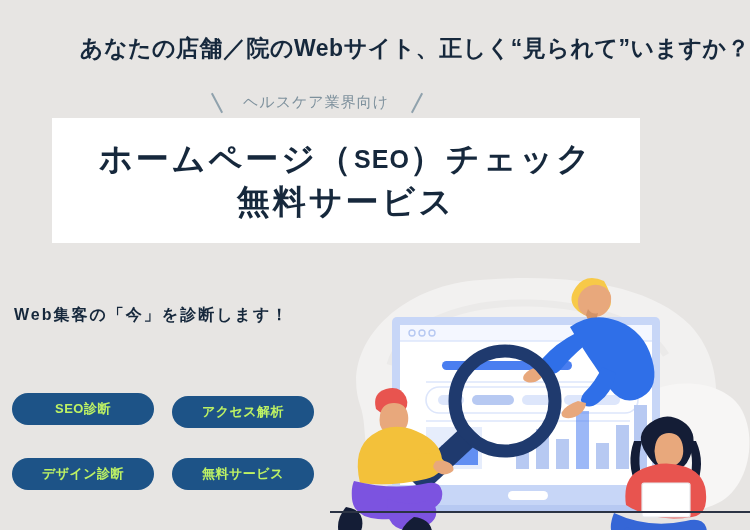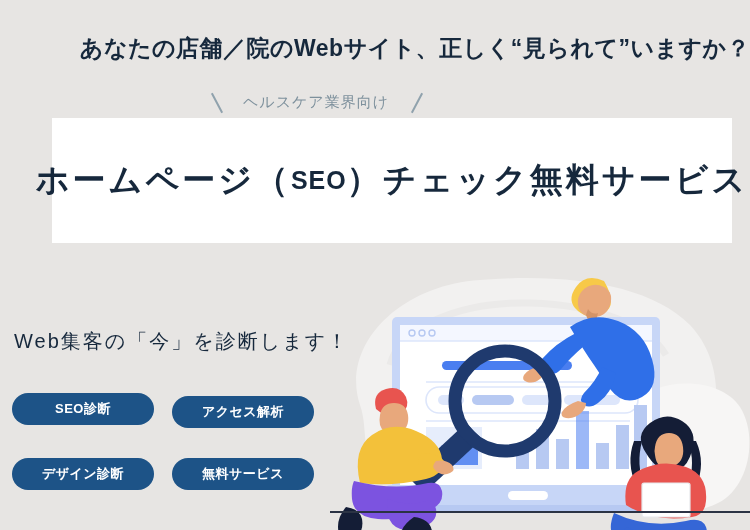--- a/index.html
+++ b/index.html
@@ -29,47 +29,47 @@
   .slash { display:block; width:26px; height:20px; position:relative; }
   .slash::before{
     content:""; position:absolute; left:50%; top:0; width:2px; height:22px;
     background:#90a2ad; transform-origin:center;
   }
   .slash.left::before  { transform:rotate(-28deg); }
   .slash.right::before { transform:rotate(28deg); }
 
   
   #title-card {
-    position:absolute; left:52px; top:118px; width:680px; height:125px;
+    position:absolute; left:52px; top:118px; width:588px; height:125px;
     background:#ffffff;
-    display:flex; flex-direction:row; align-items:center; justify-content:center;
+    display:flex; flex-direction:column; align-items:center; justify-content:center;
   }
   #title-line1 {
     font-size:33px; font-weight:bold; color:#16283c;
     letter-spacing:3px; white-space:nowrap; line-height:1.28;
   }
   #title-line1 .seo {
     font-size:25px; letter-spacing:1px; vertical-align:2px;
   }
   #title-line2 {
     font-size:33px; font-weight:bold; color:#16283c;
     letter-spacing:3px; white-space:nowrap; line-height:1.28;
   }
 
   
   #subheading {
     position:absolute; left:14px; top:305px;
-    font-size:20px; font-weight:normal; color:#16283c;
-    letter-spacing:2px; white-space:nowrap;margin-top:23px;
+    font-size:16px; font-weight:bold; color:#16283c;
+    letter-spacing:2px; white-space:nowrap;
   }
 
   
   .badge {
     position:absolute; height:32px; border-radius:16px;
-    background:#1d5387; color:#ffffff;
+    background:#1d5387; color:#bef264;
     display:flex; align-items:center; justify-content:center;
     font-size:13px; font-weight:bold; letter-spacing:0.5px;
     white-space:nowrap; z-index:40;
   }
   #badge-0 { left:12px;  top:393px; width:142px; }
   #badge-1 { left:172px; top:396px; width:142px; }
   #badge-2 { left:12px;  top:458px; width:142px; }
   #badge-3 { left:172px; top:458px; width:142px; }
 
   

